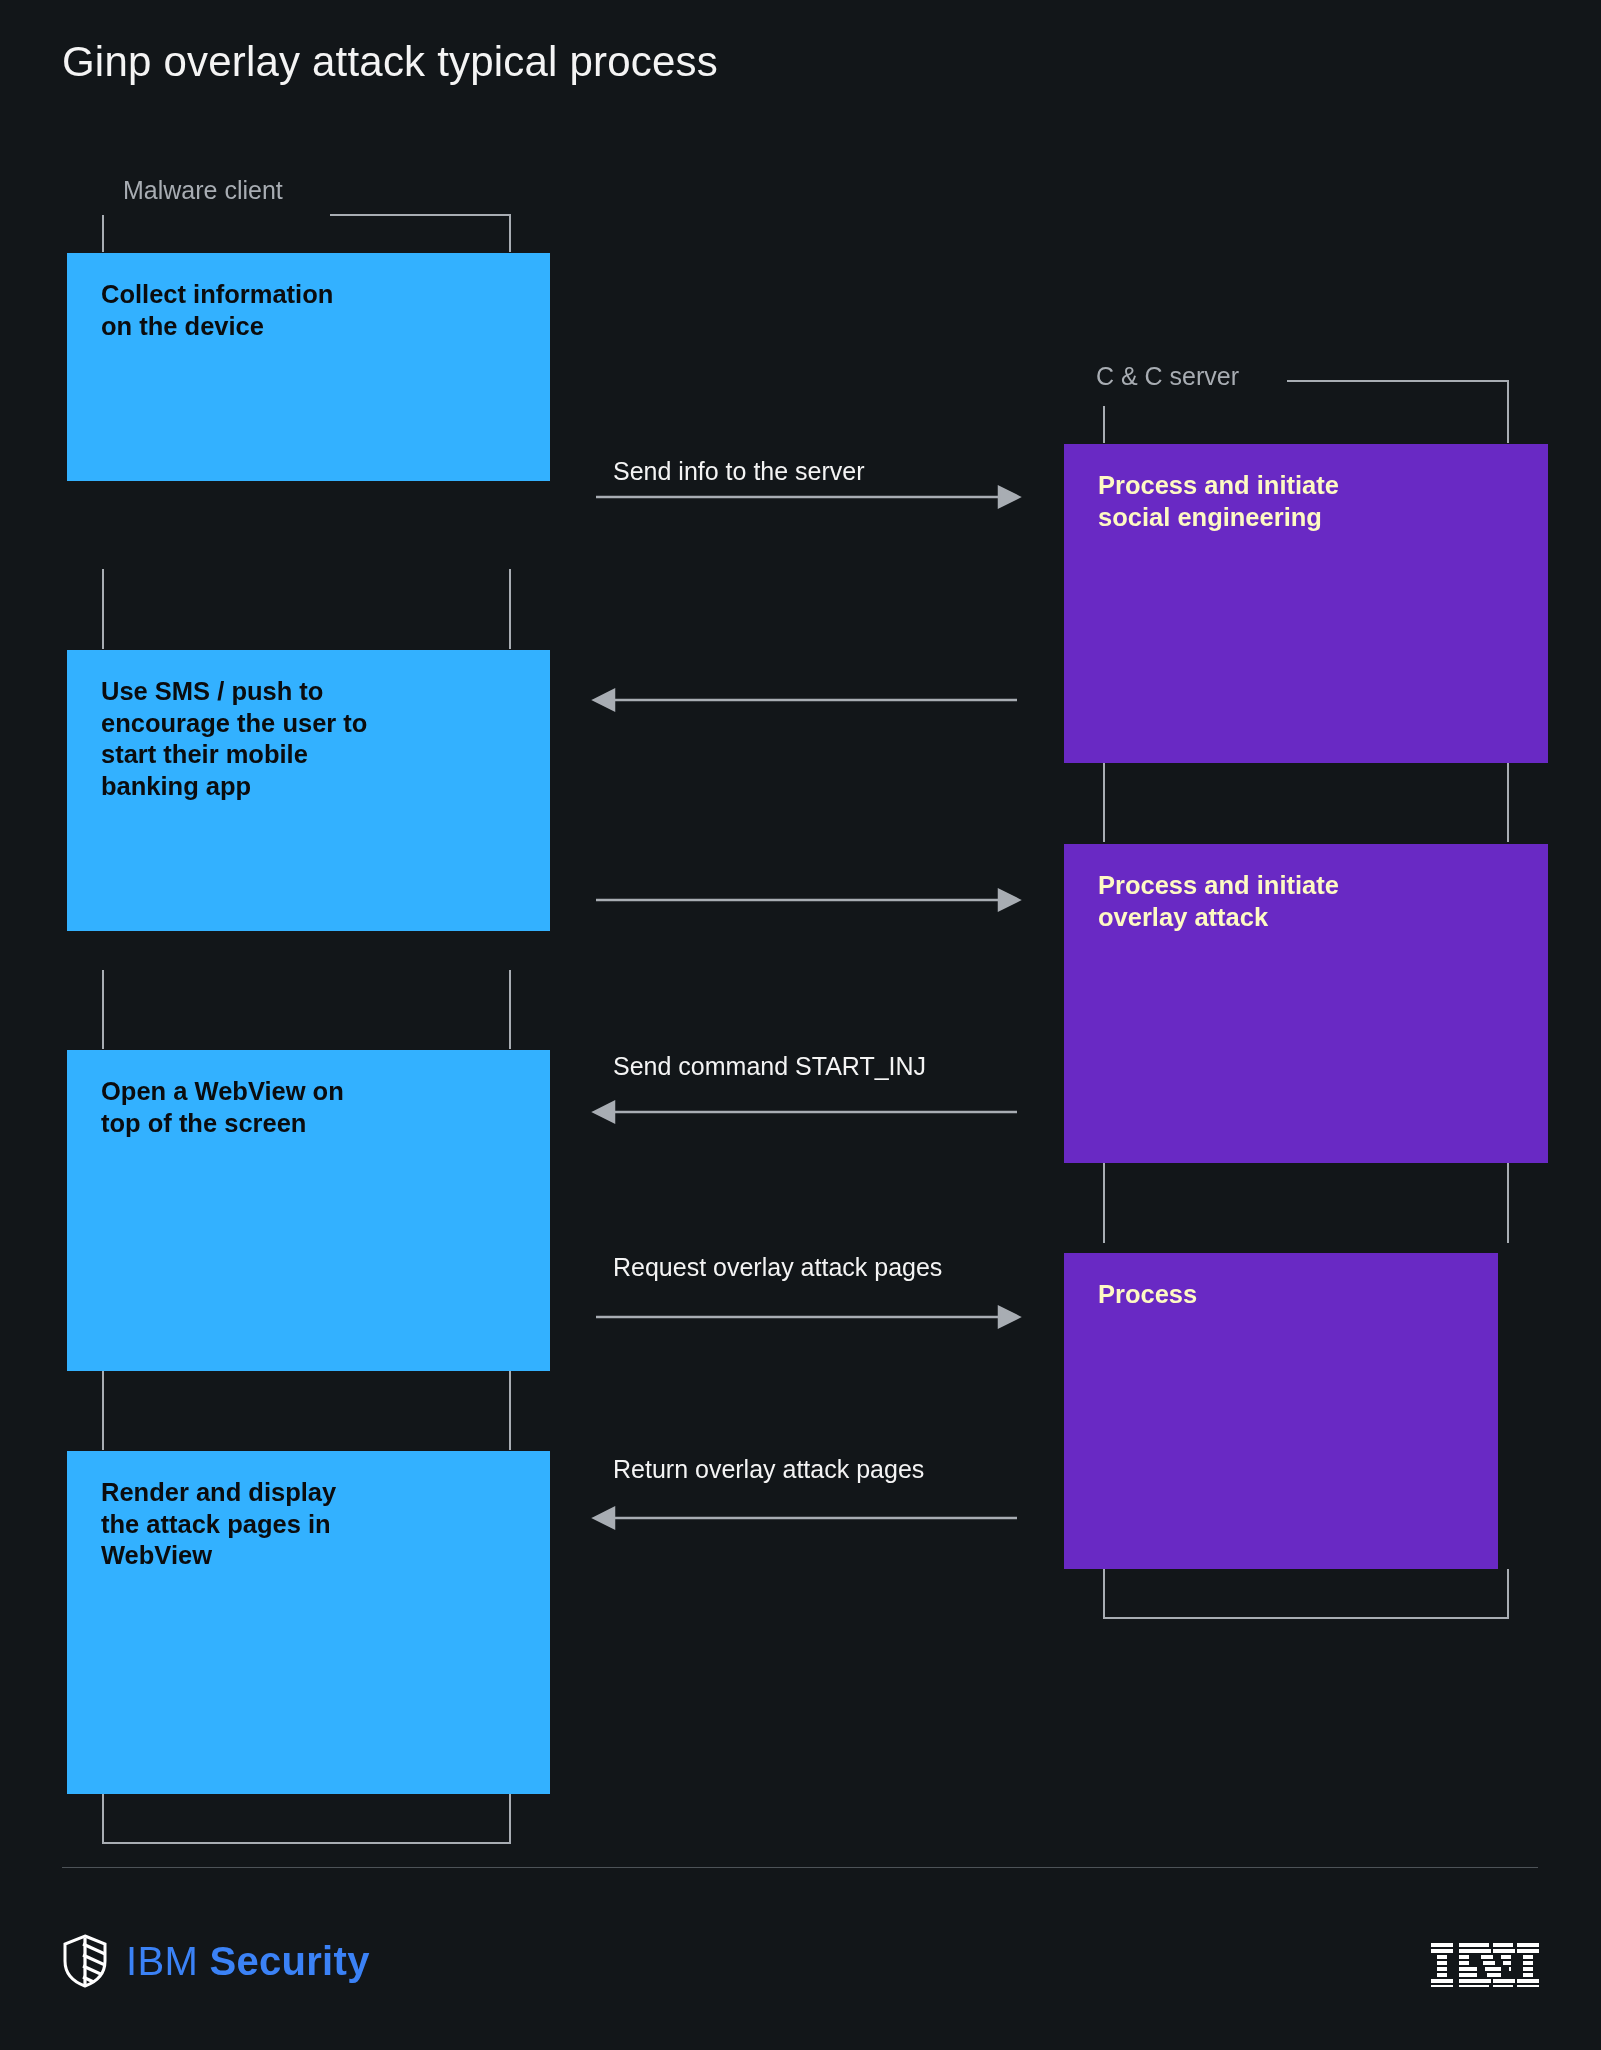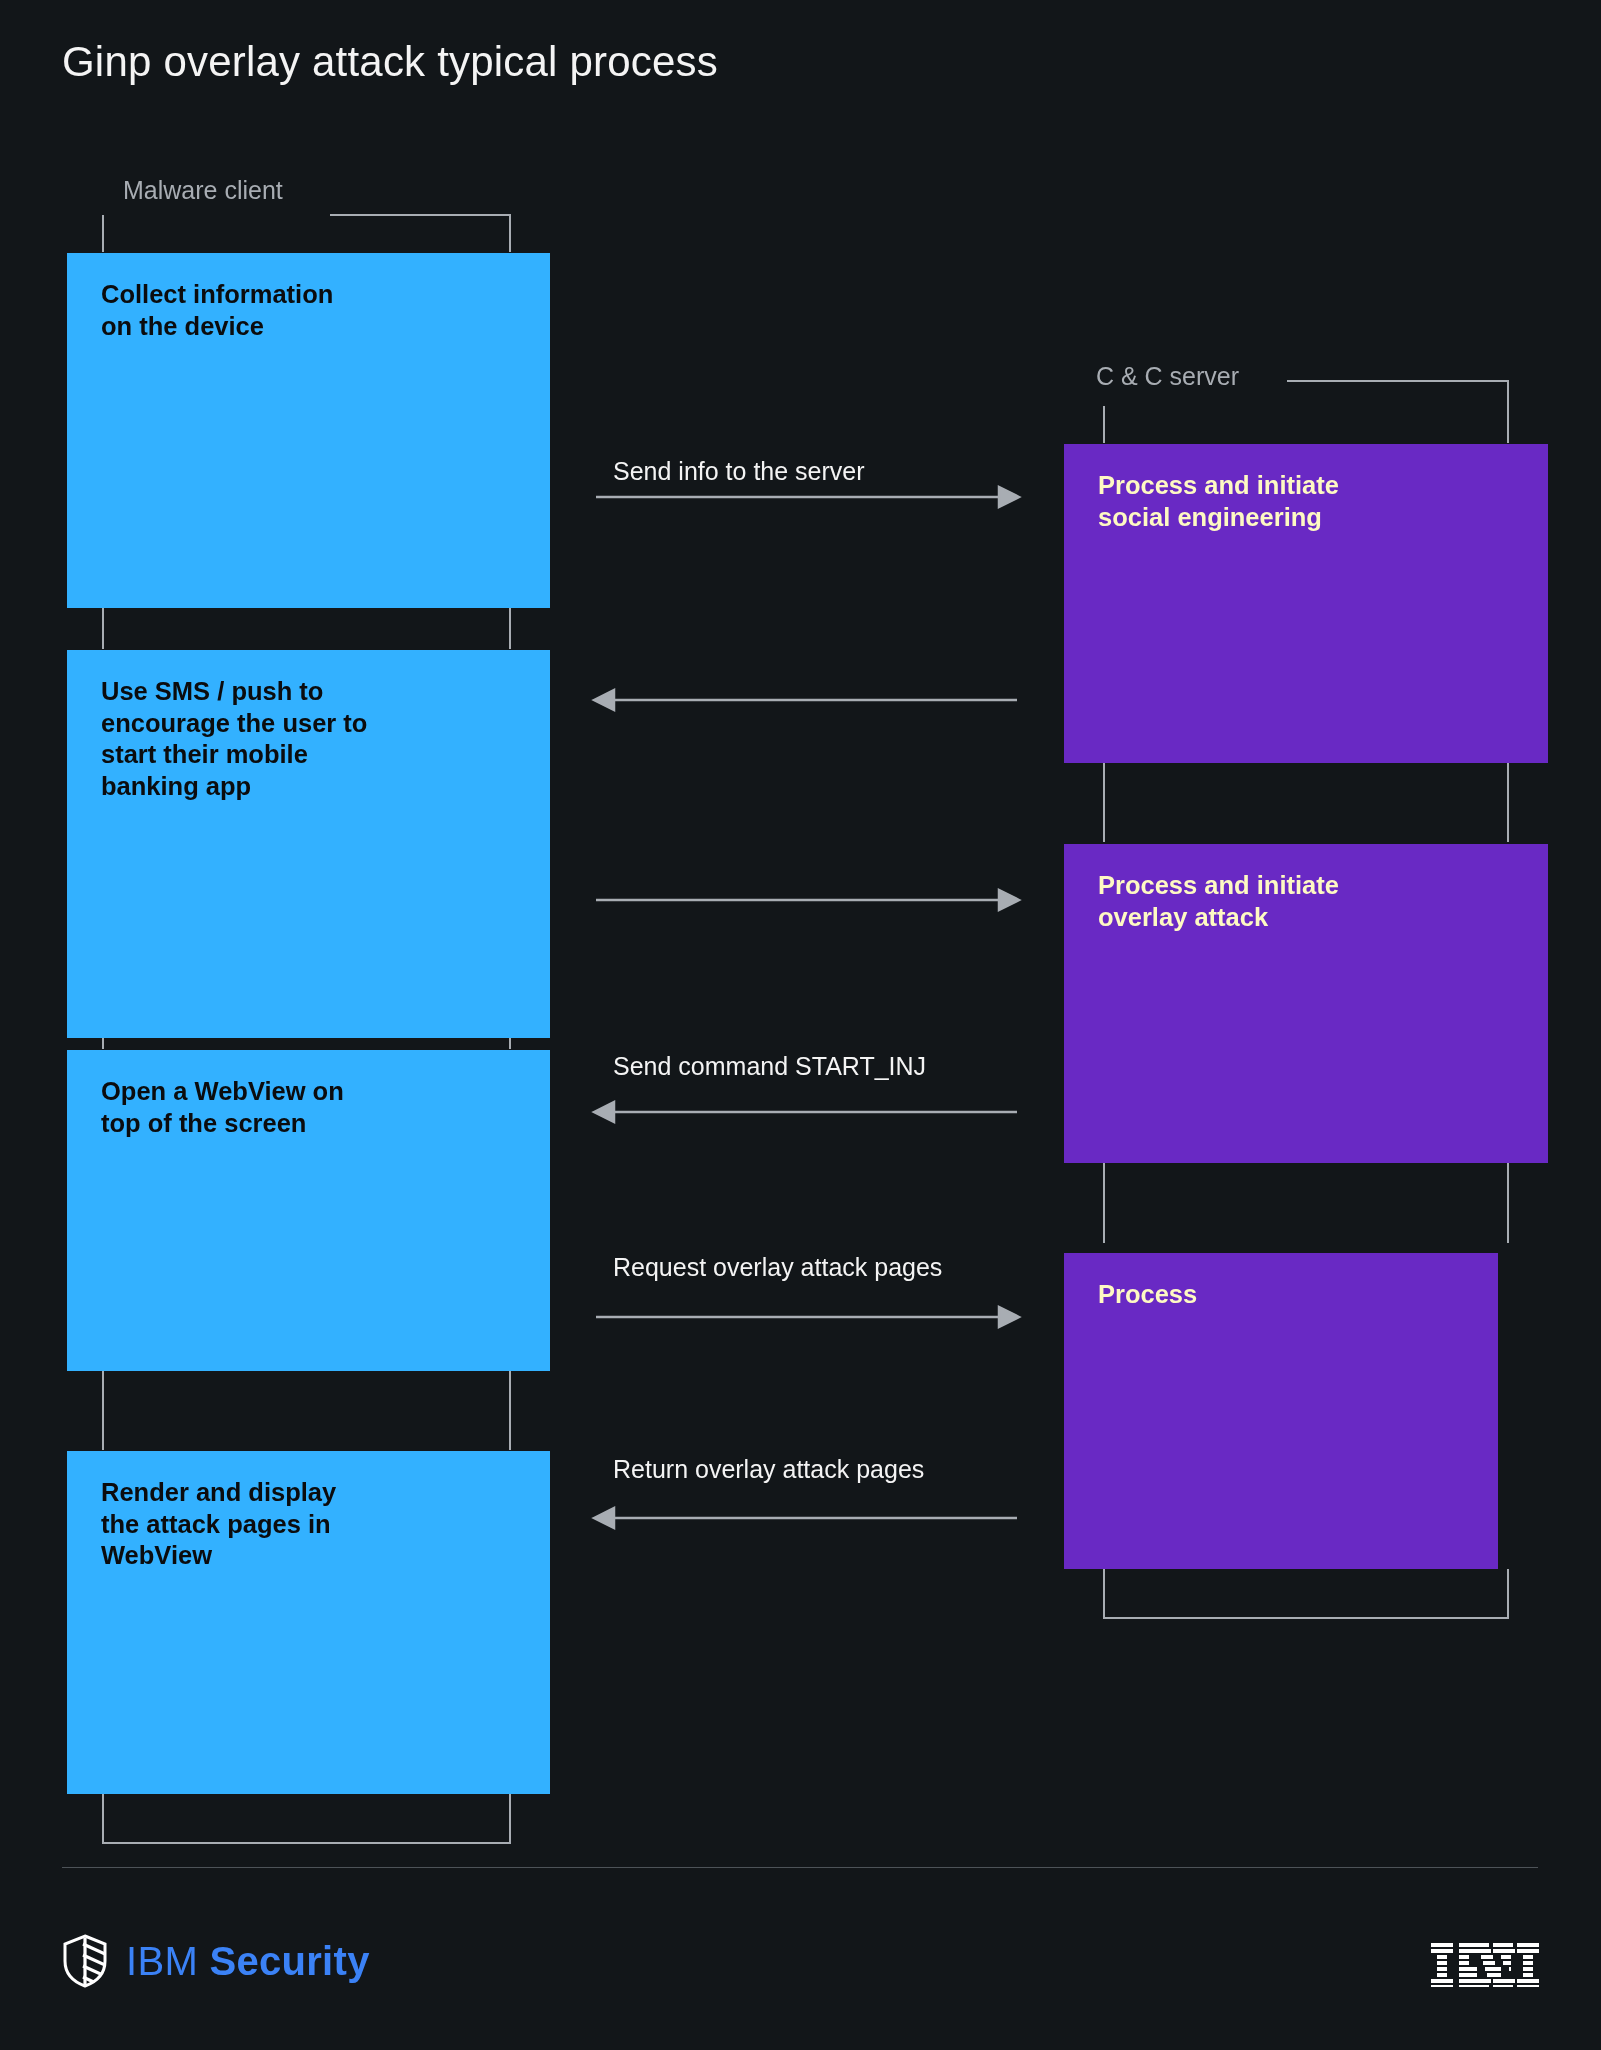--- a/index.html
+++ b/index.html
@@ -144,24 +144,24 @@
       <polygon points="1019,1317 999,1307 999,1327"></polygon>
 
       <line x1="1017" y1="1518" x2="608" y2="1518"></line>
       <polygon points="594,1518 614,1508 614,1528"></polygon>
     </g>
   </svg>
 
   <div class="lane-label" style="left:103px; top:176px;margin-left:20px;">Malware client</div>
   <div class="lane-label" style="left:1096px; top:362px;">C &amp; C server</div>
 
-  <div class="pbox blue" style="left:67px; top:253px; width:483px; height:355px;">Collect information
+  <div class="pbox blue" style="left:67px; top:253px; width:483px; height:228px;">Collect information
 on the device</div>
 
-  <div class="pbox blue" style="left:67px; top:650px; width:483px; height:388px;">Use SMS / push to
+  <div class="pbox blue" style="left:67px; top:650px; width:483px; height:281px;">Use SMS / push to
 encourage the user to
 start their mobile
 banking app</div>
 
   <div class="pbox blue" style="left:67px; top:1050px; width:483px; height:321px;">Open a WebView on
 top of the screen</div>
 
   <div class="pbox blue" style="left:67px; top:1451px; width:483px; height:343px;">Render and display
 the attack pages in
 WebView</div>

